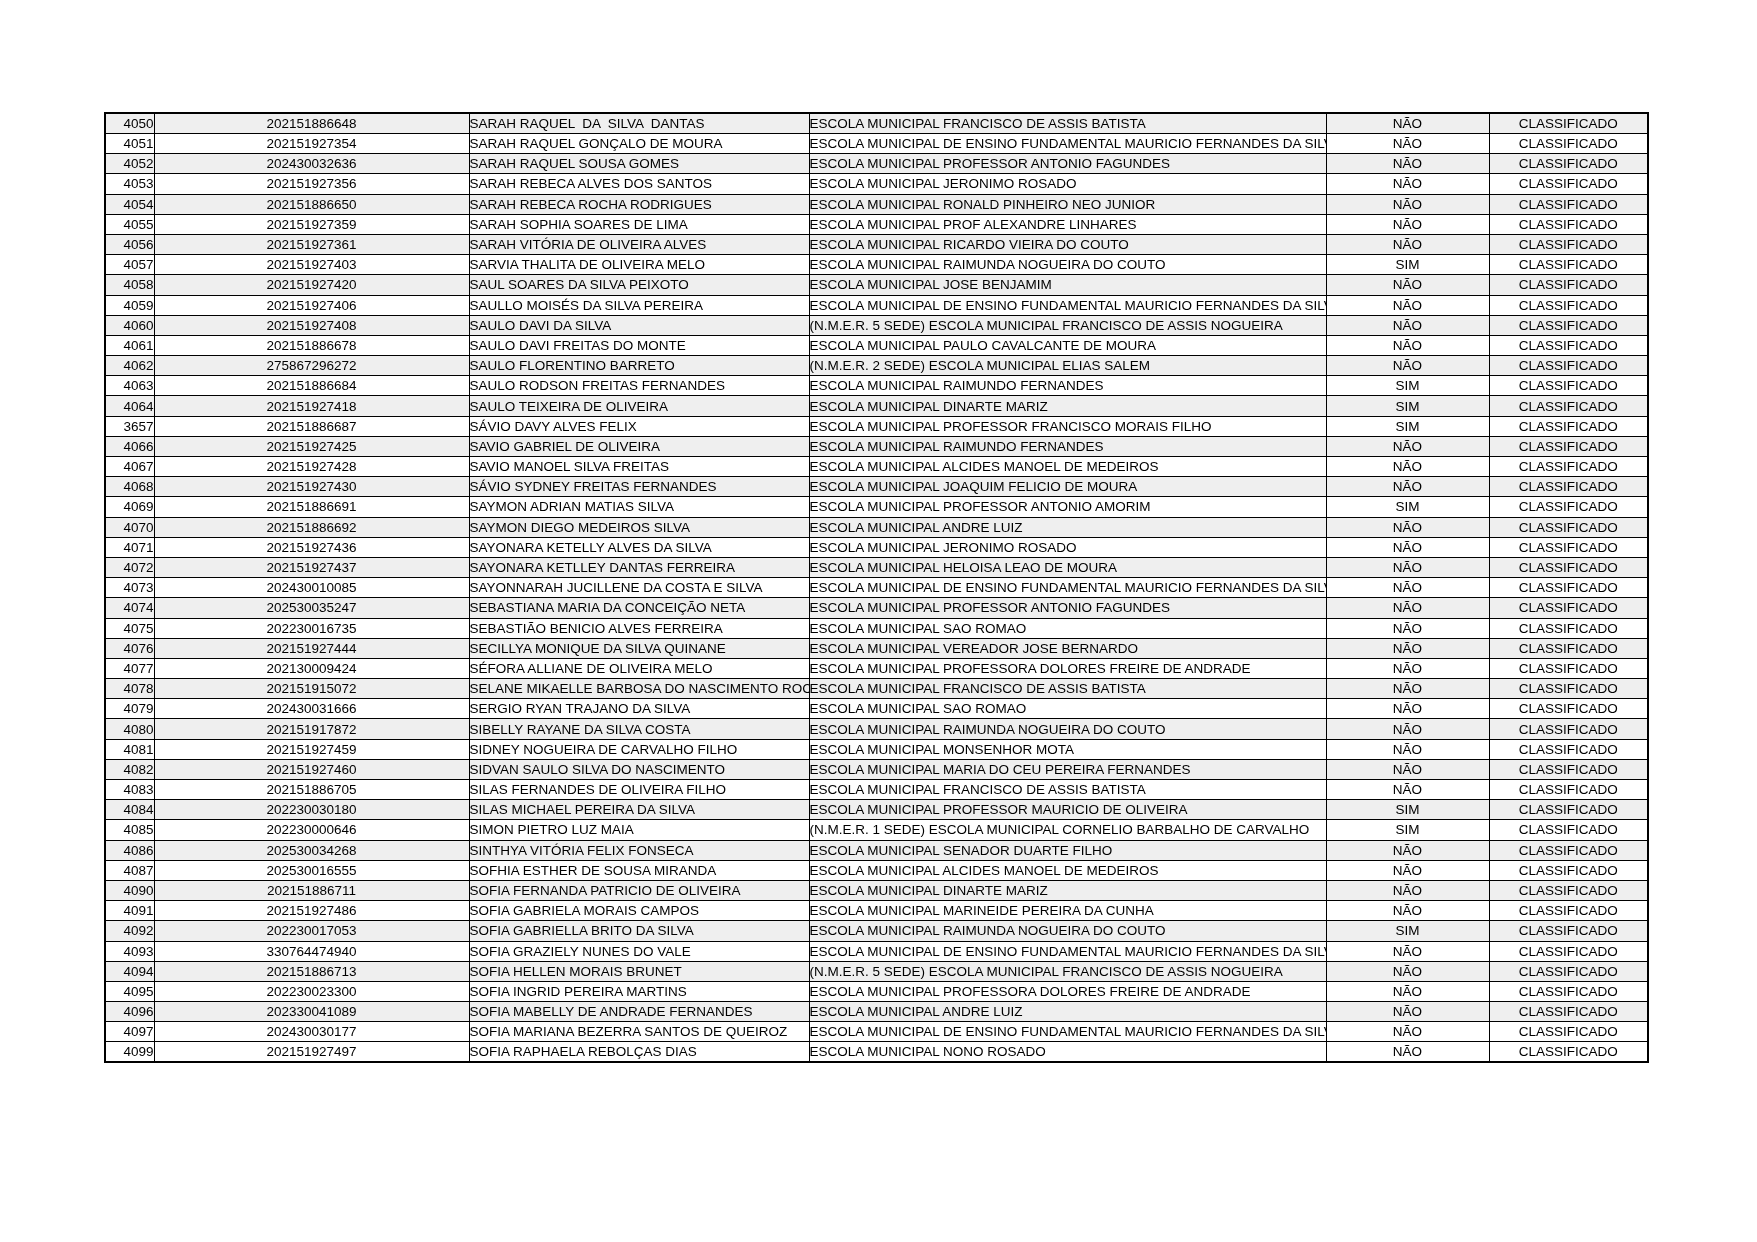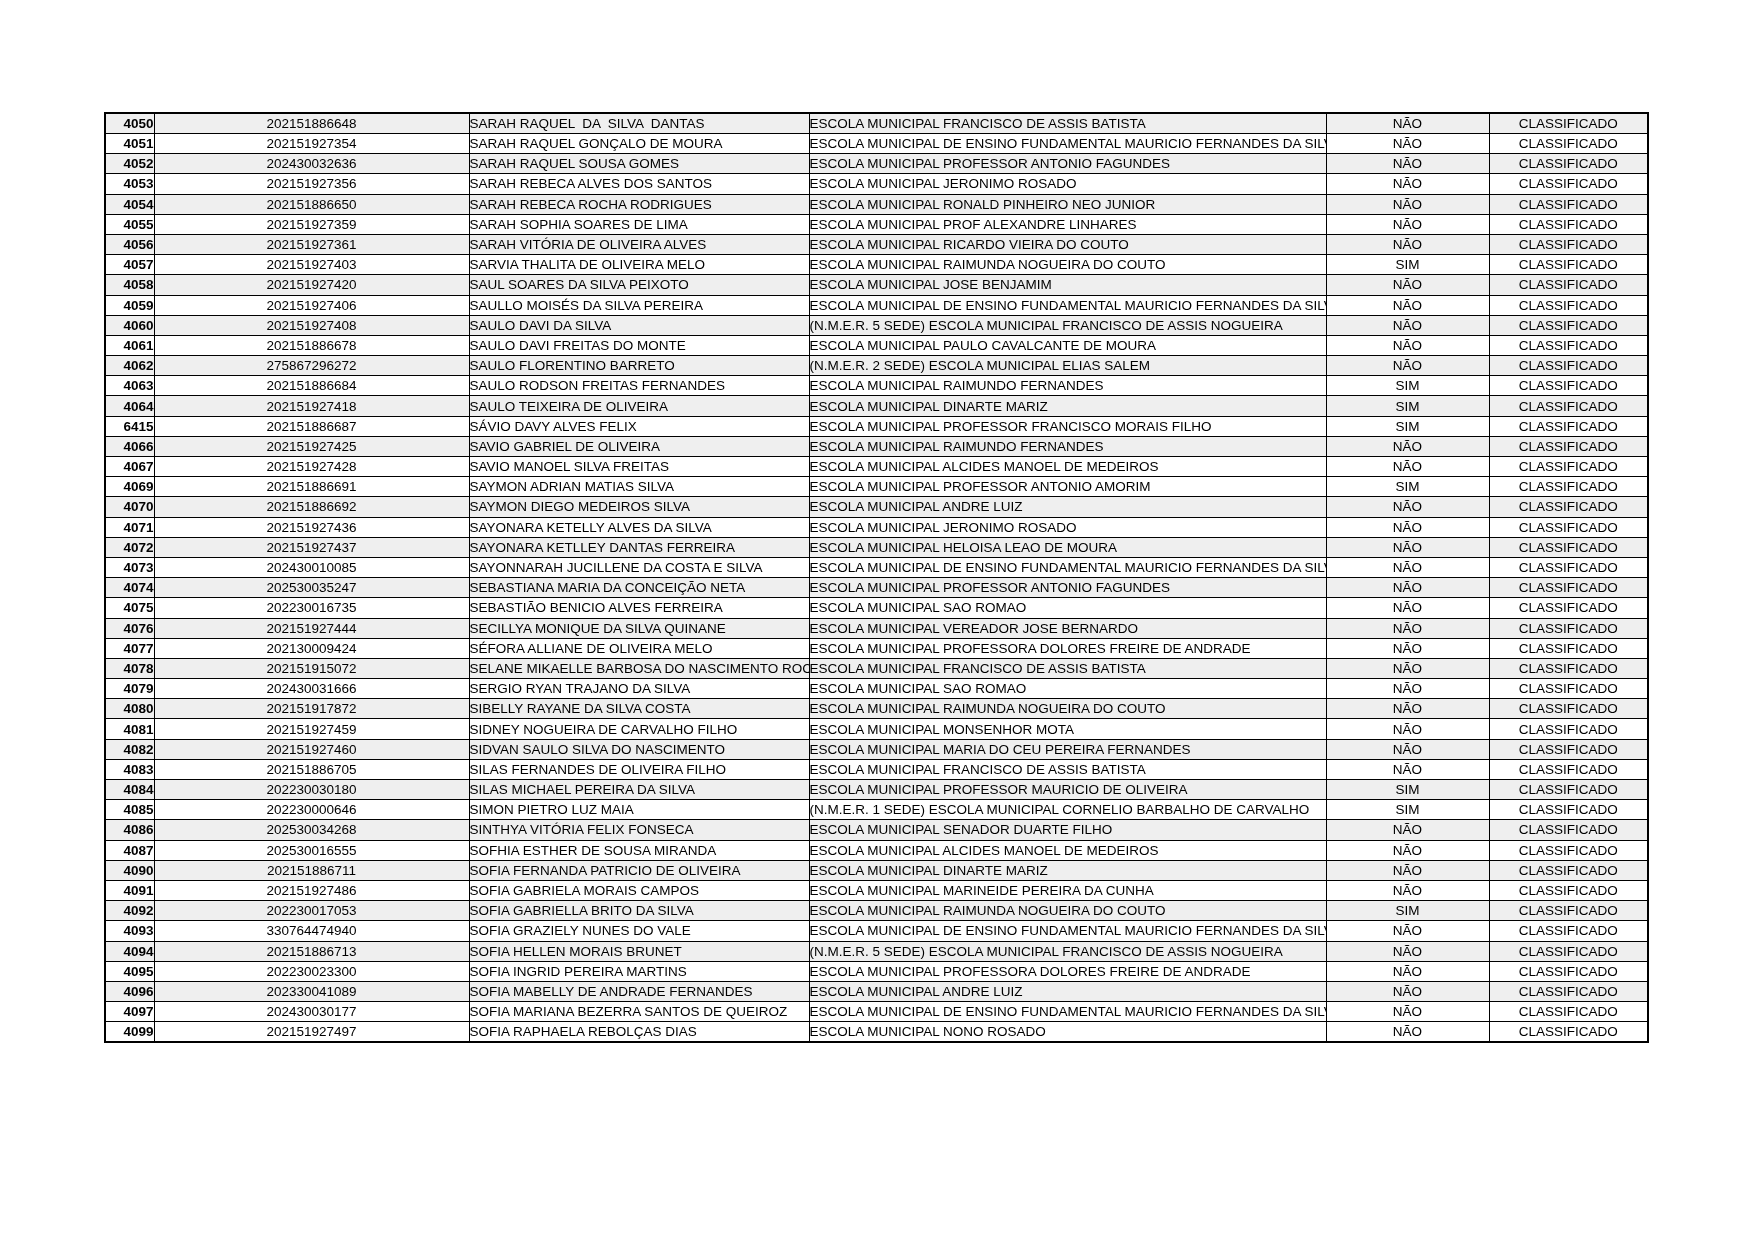--- a/index.html
+++ b/index.html
@@ -33,21 +33,20 @@
     height: 20.2px;
     padding: 0;
     overflow: hidden;
     vertical-align: middle;
   }
   tr.even td { background: #efefef; }
   tr.odd  td { background: #ffffff; }
   td.c-num {
     text-align: right;
     padding-right: 6px;
-    font-weight: bold;
   }
   td.c-id {
     text-align: center;
     margin-top: 44px;
   }
   td.c-name, td.c-school {
     text-align: left;
     padding-left: 4px;
     white-space: pre;
   }
@@ -199,21 +198,21 @@
   <tr class="even">
     <td class="c-num">4064</td>
     <td class="c-id">202151927418</td>
     <td class="c-name">SAULO TEIXEIRA DE OLIVEIRA</td>
     <td class="c-school">ESCOLA MUNICIPAL DINARTE MARIZ</td>
     <td class="c-flag">SIM</td>
     <td class="c-status">CLASSIFICADO</td>
   </tr>
 
   <tr class="odd">
-    <td class="c-num">6415</td>
+    <td class="c-num">3657</td>
     <td class="c-id">202151886687</td>
     <td class="c-name">SÁVIO DAVY ALVES FELIX</td>
     <td class="c-school">ESCOLA MUNICIPAL PROFESSOR FRANCISCO MORAIS FILHO</td>
     <td class="c-flag">SIM</td>
     <td class="c-status">CLASSIFICADO</td>
   </tr>
 
   <tr class="even">
     <td class="c-num">4066</td>
     <td class="c-id">202151927425</td>
@@ -225,20 +224,28 @@
 
   <tr class="odd">
     <td class="c-num">4067</td>
     <td class="c-id">202151927428</td>
     <td class="c-name">SAVIO MANOEL SILVA FREITAS</td>
     <td class="c-school">ESCOLA MUNICIPAL ALCIDES MANOEL DE MEDEIROS</td>
     <td class="c-flag">NÃO</td>
     <td class="c-status">CLASSIFICADO</td>
   </tr>
 
+  <tr class="even">
+    <td class="c-num">4068</td>
+    <td class="c-id">202151927430</td>
+    <td class="c-name">SÁVIO SYDNEY FREITAS FERNANDES</td>
+    <td class="c-school">ESCOLA MUNICIPAL JOAQUIM FELICIO DE MOURA</td>
+    <td class="c-flag">NÃO</td>
+    <td class="c-status">CLASSIFICADO</td>
+  </tr>
 
   <tr class="odd">
     <td class="c-num">4069</td>
     <td class="c-id">202151886691</td>
     <td class="c-name">SAYMON ADRIAN MATIAS SILVA</td>
     <td class="c-school">ESCOLA MUNICIPAL PROFESSOR ANTONIO AMORIM</td>
     <td class="c-flag">SIM</td>
     <td class="c-status">CLASSIFICADO</td>
   </tr>
 

